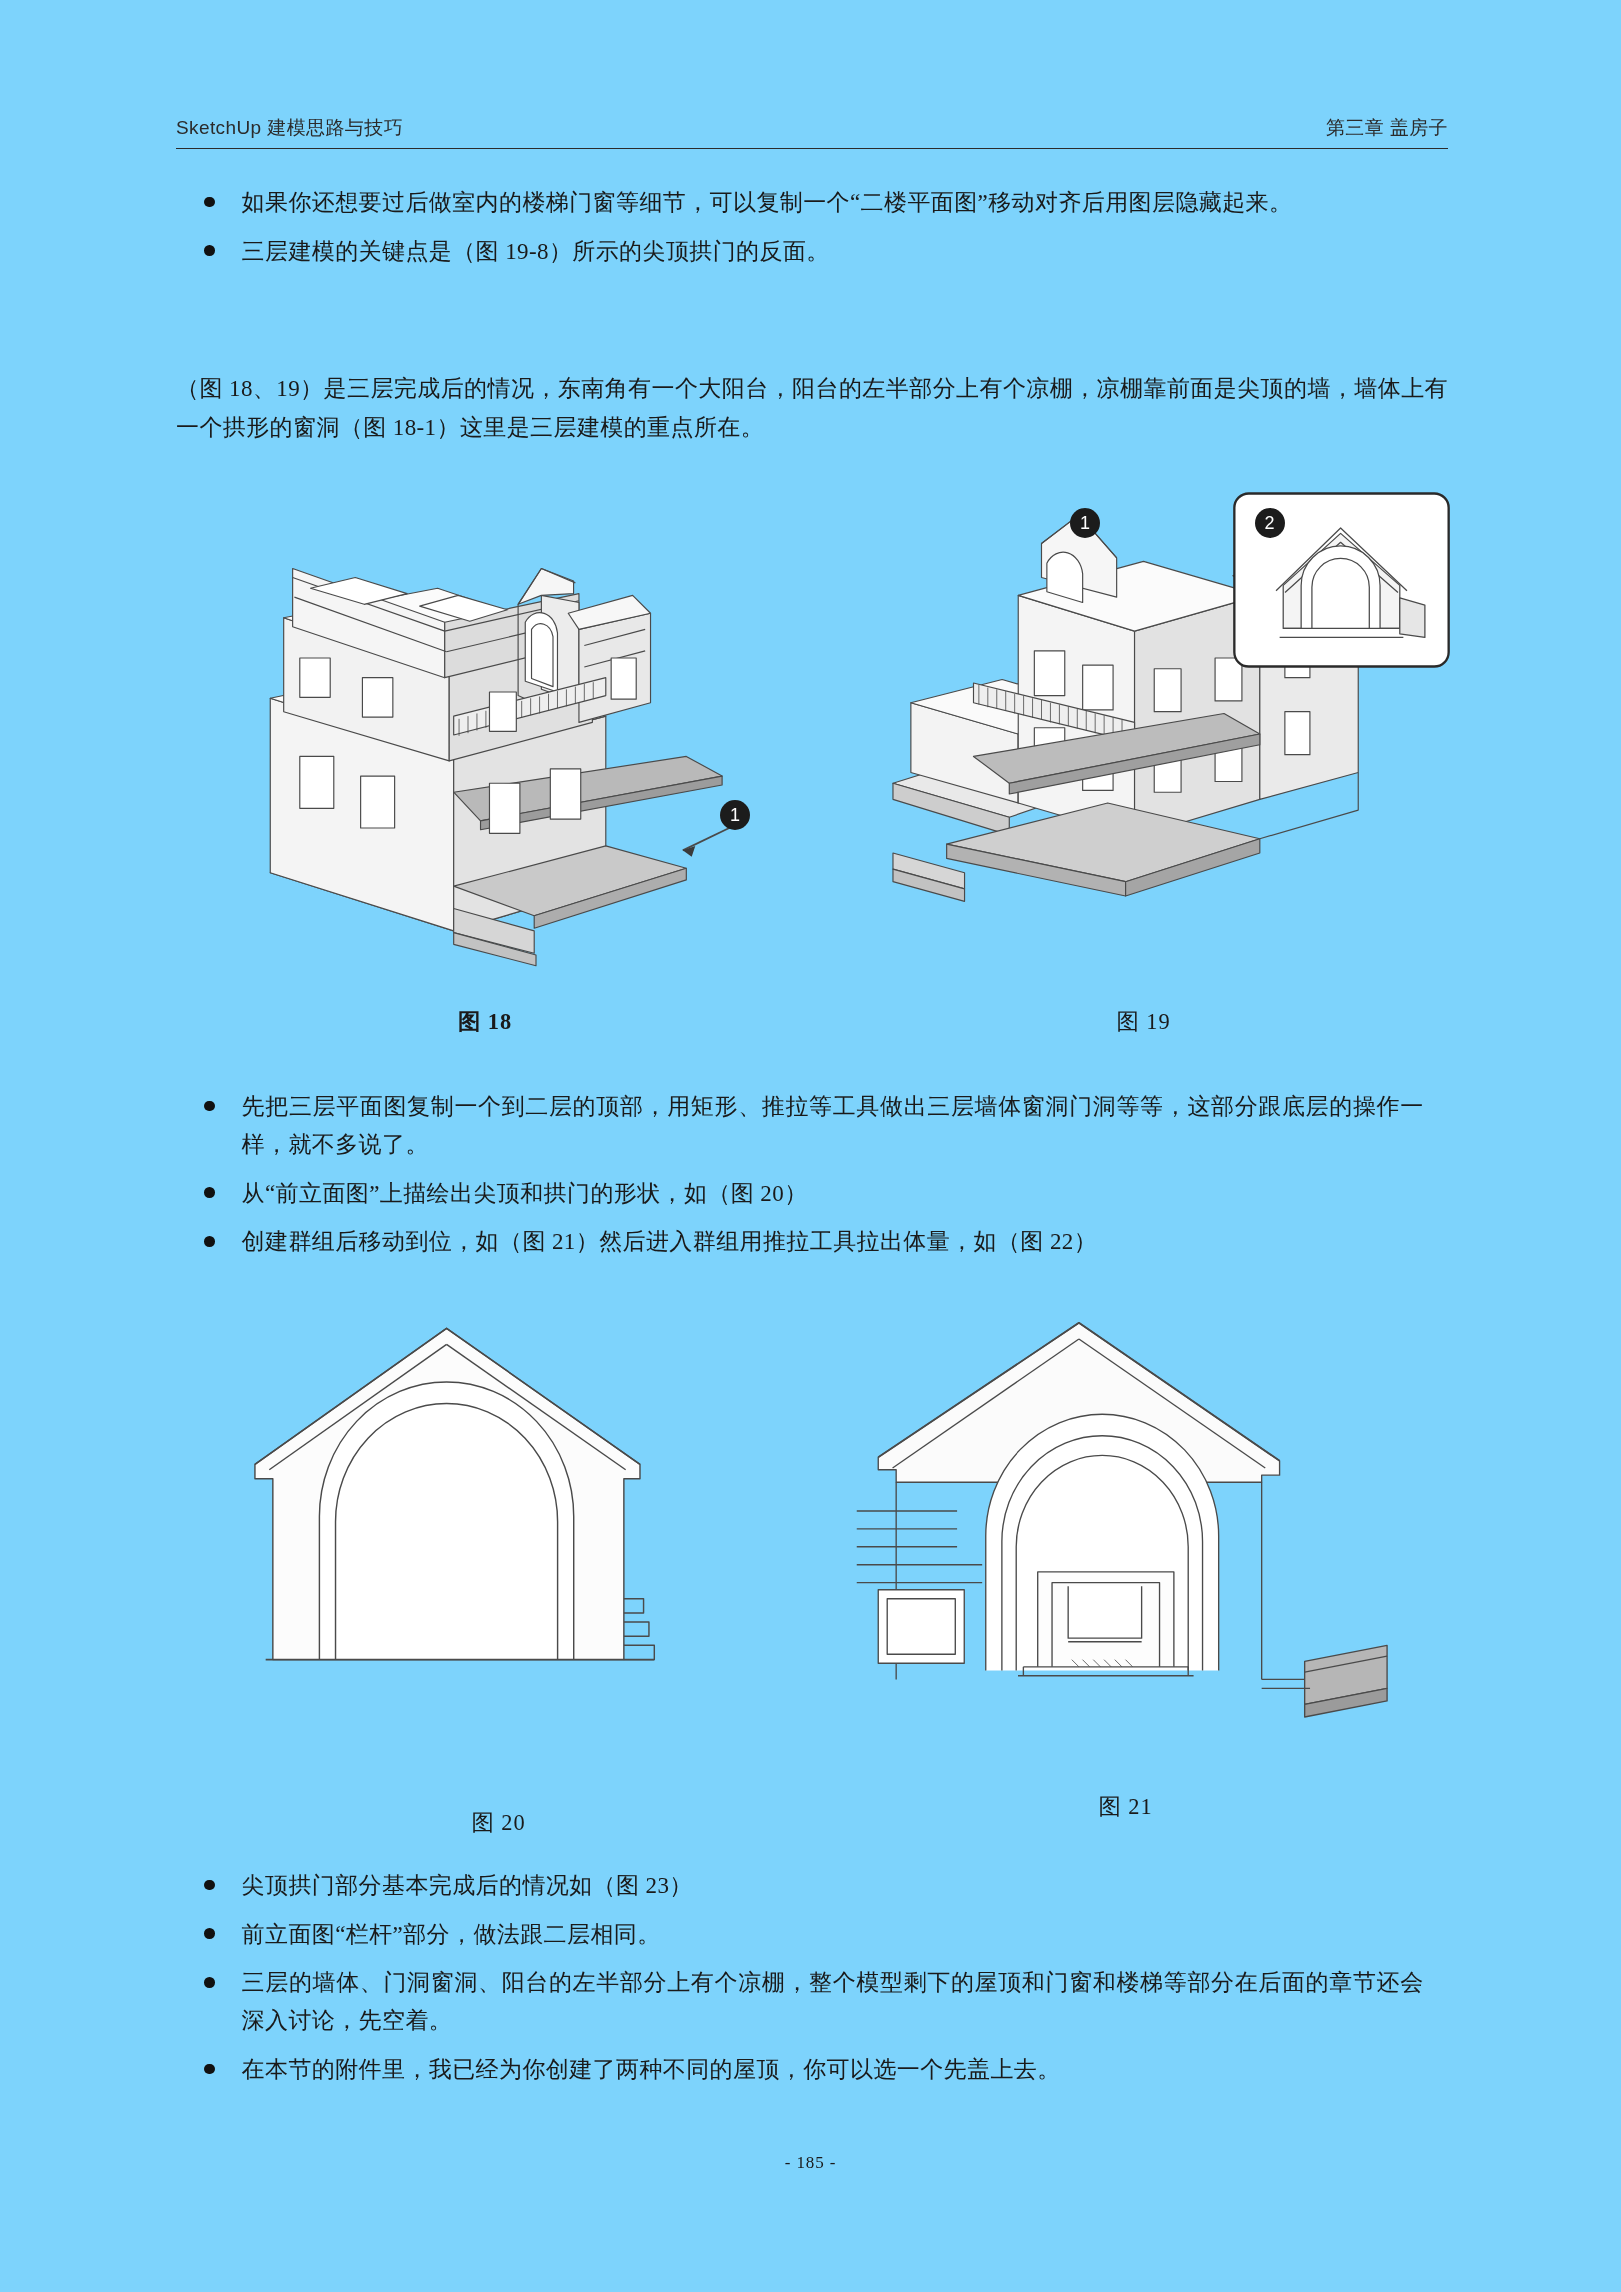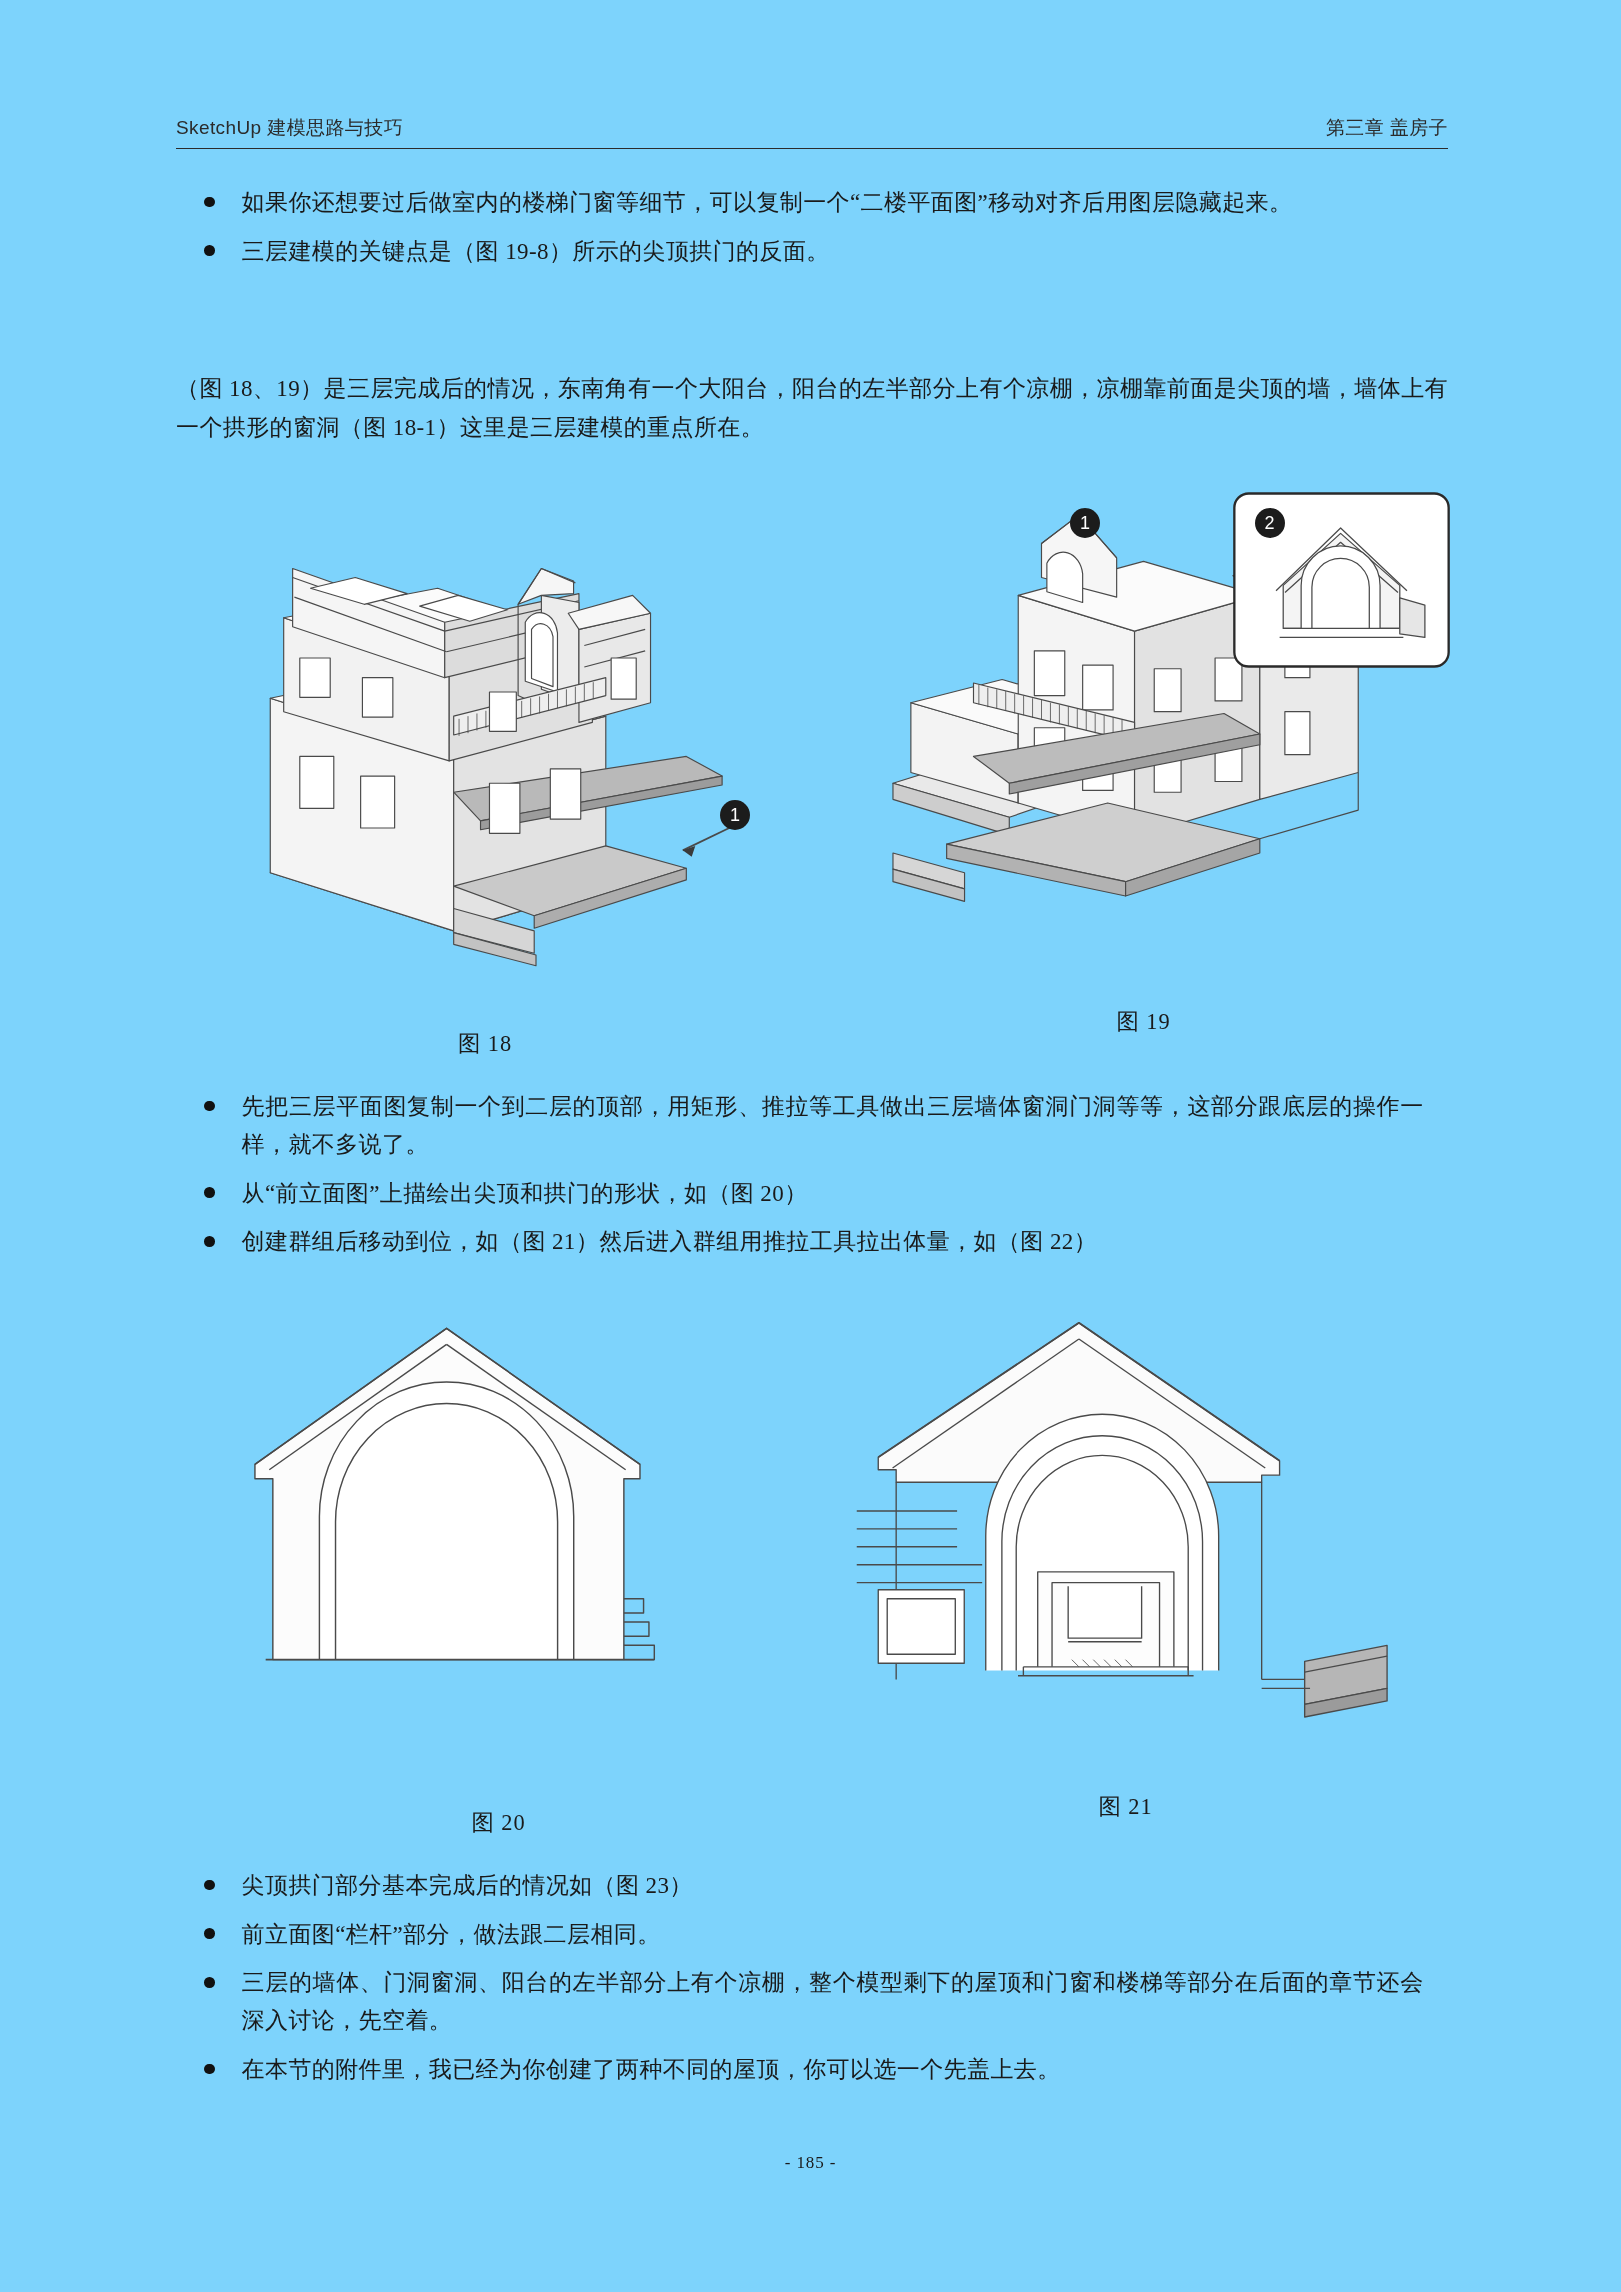--- a/index.html
+++ b/index.html
@@ -228,21 +228,21 @@
           <rect x="408" y="314" width="34" height="56" fill="#ffffff"></rect>
           <rect x="340" y="228" width="30" height="44" fill="#ffffff"></rect>
 
           <rect x="476" y="190" width="28" height="46" fill="#ffffff"></rect>
 
           <path d="M612,378 L556,405" stroke-width="2"></path>
           <polygon points="556,405 570,400 566,412" fill="#3a3a3a" stroke="none"></polygon>
         </g>
       </svg>
       <div class="badge" style="left:535px; top:312px;">1</div>
-      <div class="figcaption" style="position:absolute; left:0; top:540px; width:600px;">图 18</div>
+      <div class="figcaption" style="position:absolute; left:0; top:518px; width:600px;font-weight:bold;">图 18</div>
     </div>
 
     <div style="position:absolute; left:663px; top:0; width:609px; height:510px;">
       <svg width="609" height="510" viewBox="0 0 680 570">
         <g stroke="#4a4a4a" stroke-width="1.3" fill="none" stroke-linejoin="round">
 
           <polygon points="60,330 190,368 330,320 220,280" fill="#e9e9e9"></polygon>
           <polygon points="60,330 60,348 190,388 190,368" fill="#cdcdcd"></polygon>
 
           <polygon points="80,240 80,318 200,352 200,275" fill="#f3f3f3"></polygon>

